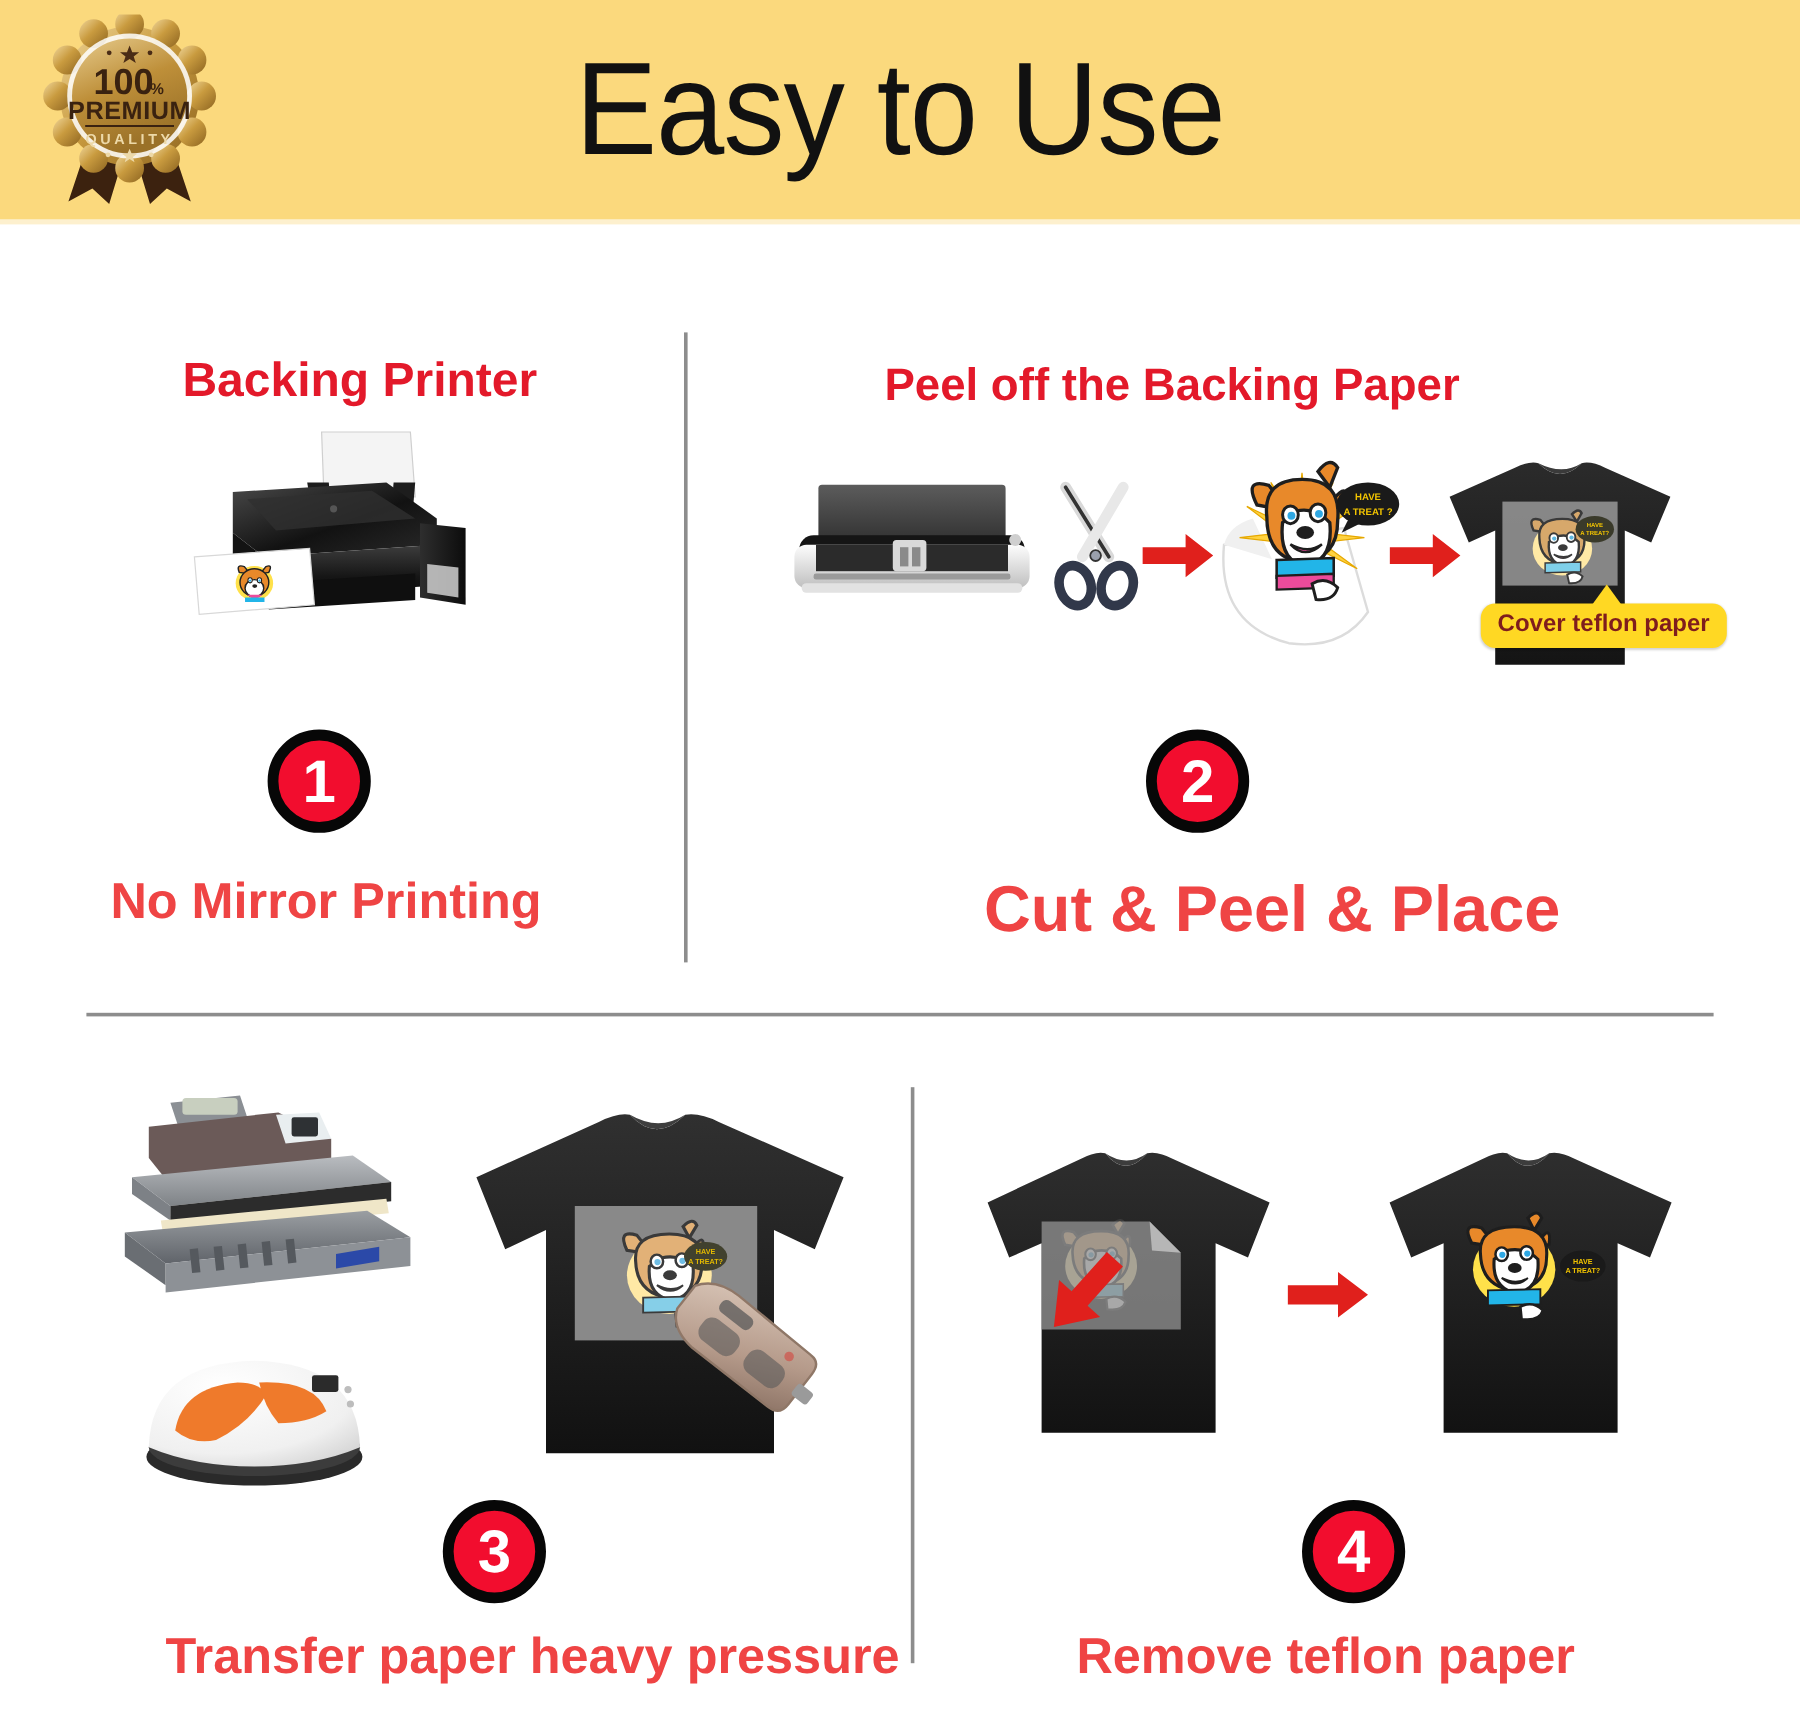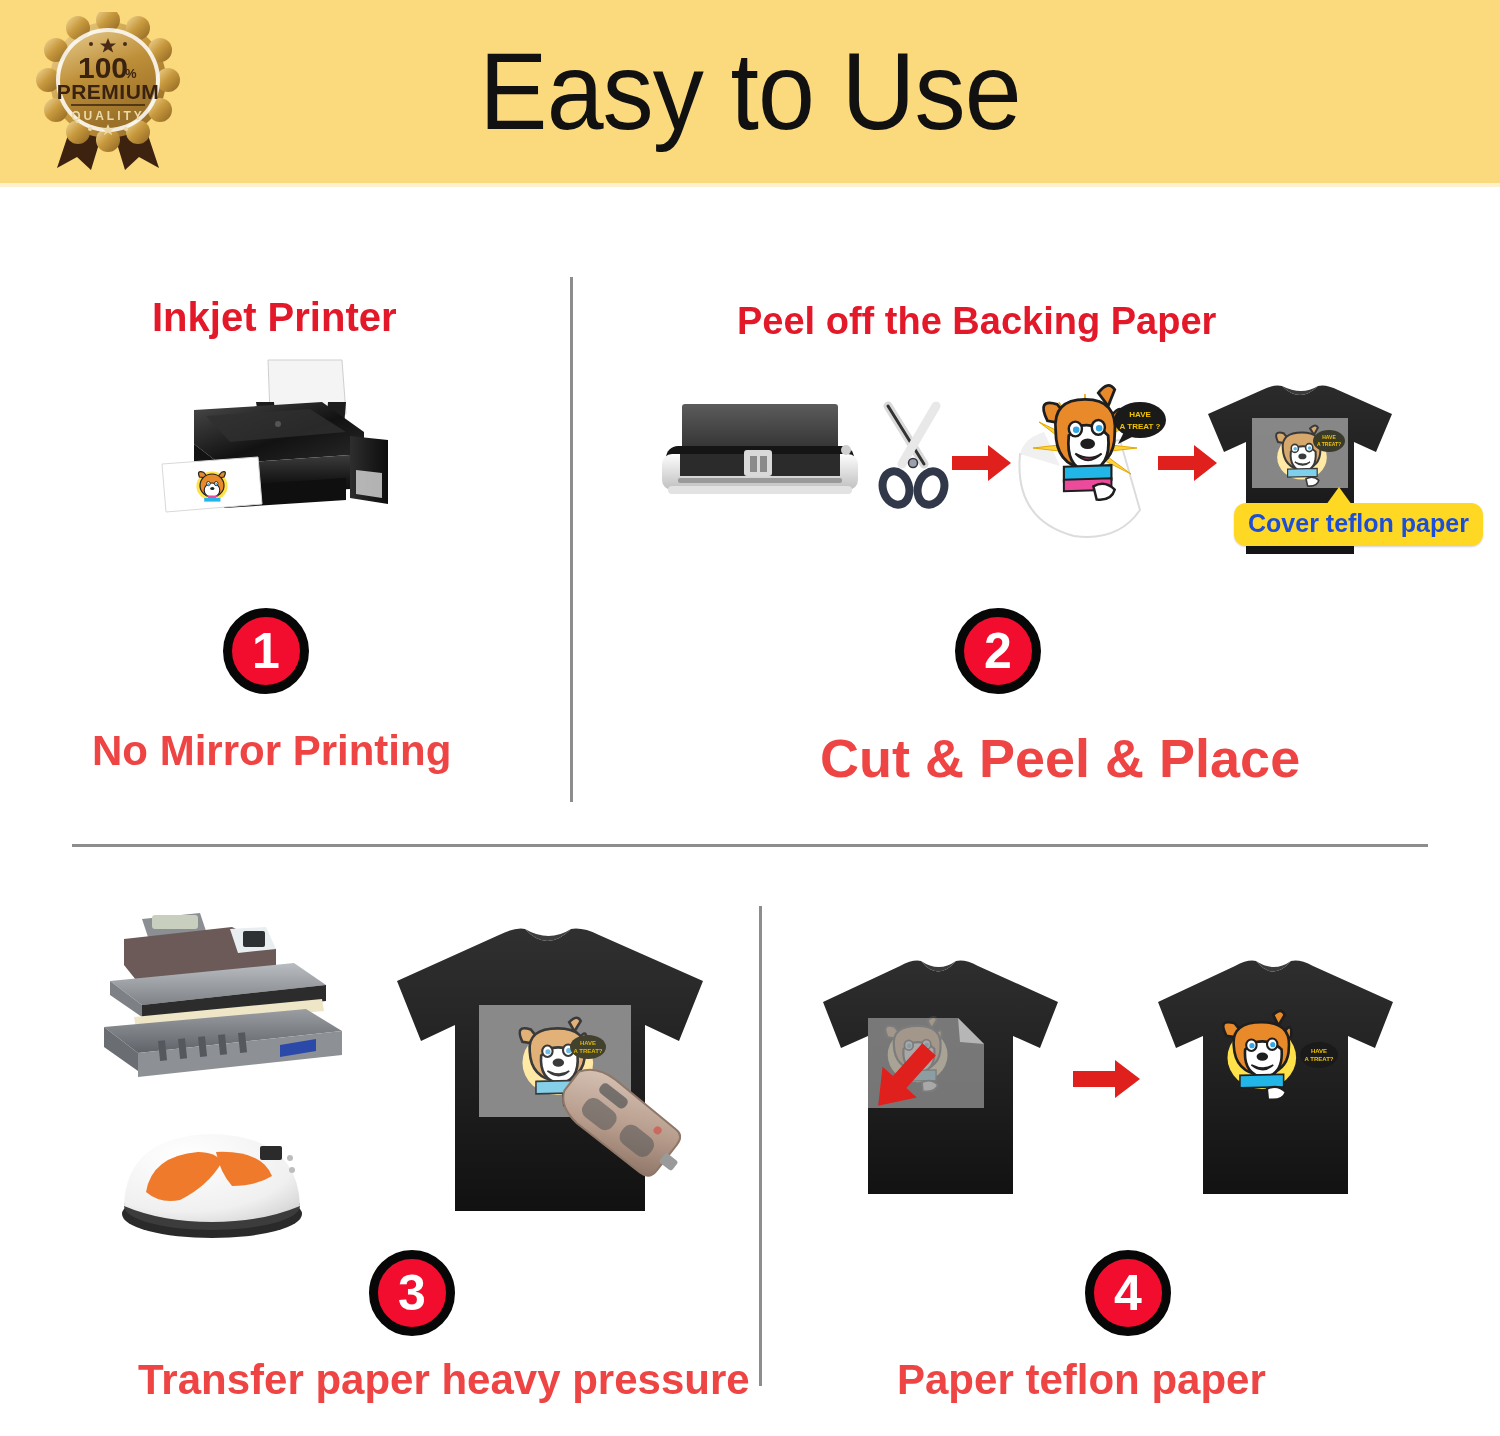--- a/index.html
+++ b/index.html
@@ -83,23 +83,23 @@
 
   
   .red-arrow svg{display:block;}
 
   
   .callout{
     position:absolute;
     background:#FFD823;
     border-radius:12px;
     padding:6px 14px 8px 14px;
-    font-size:25px;
+    font-size:20px;
     font-weight:bold;
-    color:#1d4ed8;
+    color:#7f1d1d;
     white-space:nowrap;
     box-shadow:0 1px 2px rgba(0,0,0,.18);
     text-align:right;
   }
   .callout .tail{
     position:absolute;left:92px;top:-16px;
     width:0;height:0;
     border-left:13px solid transparent;
     border-right:13px solid transparent;
     border-bottom:18px solid #FFD823;
@@ -169,21 +169,21 @@
     </div>
 
     <div class="header-title">Easy to Use</div>
   </div>
   <div class="header-underline"></div>
 
   <div class="v-div-top"></div>
   <div class="h-div"></div>
   <div class="v-div-bot"></div>
 
-  <div class="panel-heading" style="left:152px;top:295px;font-size:40px;">Inkjet Printer</div>
+  <div class="panel-heading" style="left:152px;top:295px;font-size:40px;">Backing Printer</div>
 
   <div class="illus" style="left:150px;top:358px;width:270px;height:170px;">
     <svg viewBox="0 0 270 170">
       <defs>
         <linearGradient id="pbody" x1="0" y1="0" x2="0" y2="1">
           <stop offset="0%" stop-color="#3d3d3d"></stop>
             <stop offset="60%" stop-color="#161616"></stop>
             <stop offset="100%" stop-color="#0a0a0a"></stop>
         </linearGradient>
         <linearGradient id="ptop" x1="0" y1="0" x2="1" y2="1">
@@ -563,15 +563,15 @@
       <g transform="translate(146,86)">
         <ellipse cx="18" cy="13" rx="19" ry="13" fill="#1a1a1a"></ellipse>
         <text x="18" y="11" font-family="'Liberation Sans',sans-serif" font-size="6" font-weight="bold" fill="#F2C400" text-anchor="middle">HAVE</text>
         <text x="18" y="19" font-family="'Liberation Sans',sans-serif" font-size="6" font-weight="bold" fill="#F2C400" text-anchor="middle">A TREAT?</text>
       </g>
     </svg>
   </div>
 
   <div class="step-badge" style="left:1085px;top:1250px;">4</div>
 
-  <div class="panel-caption" style="left:897px;top:1356px;font-size:42px;">Paper teflon paper</div>
+  <div class="panel-caption" style="left:897px;top:1356px;font-size:42px;">Remove teflon paper</div>
 
 </div>
 
 </body></html>

